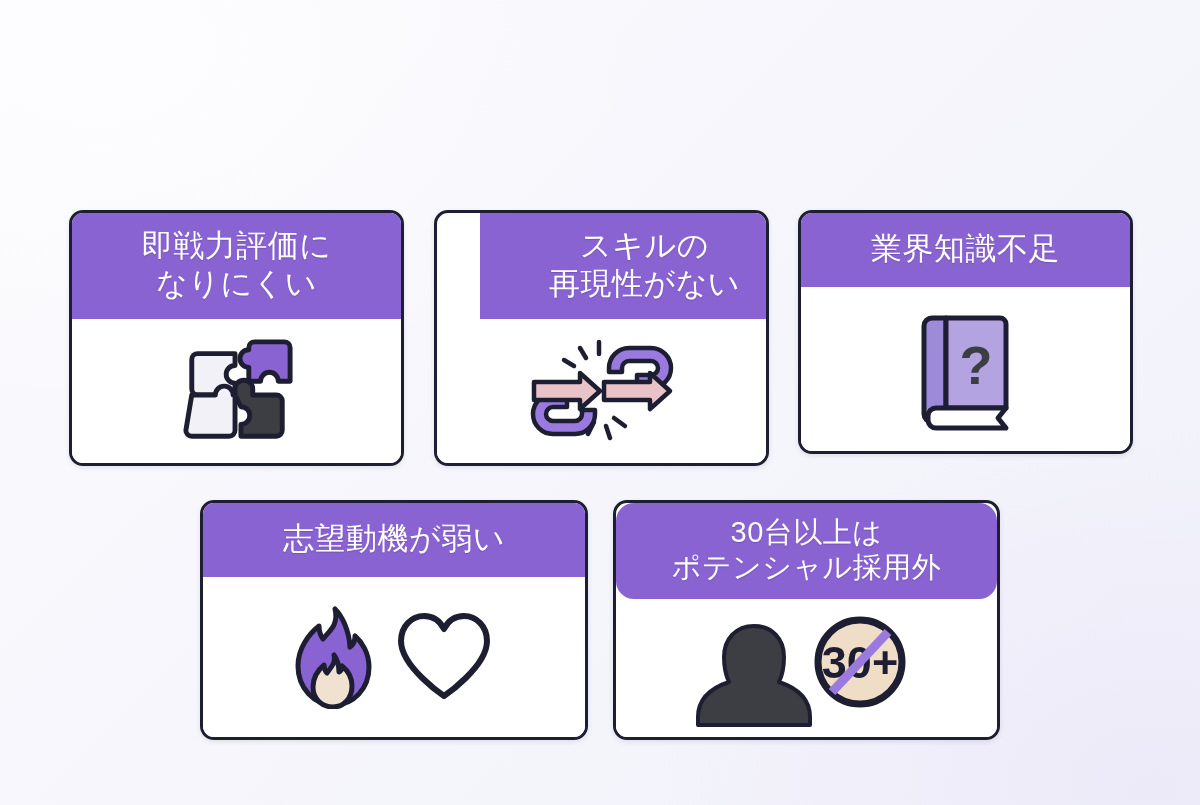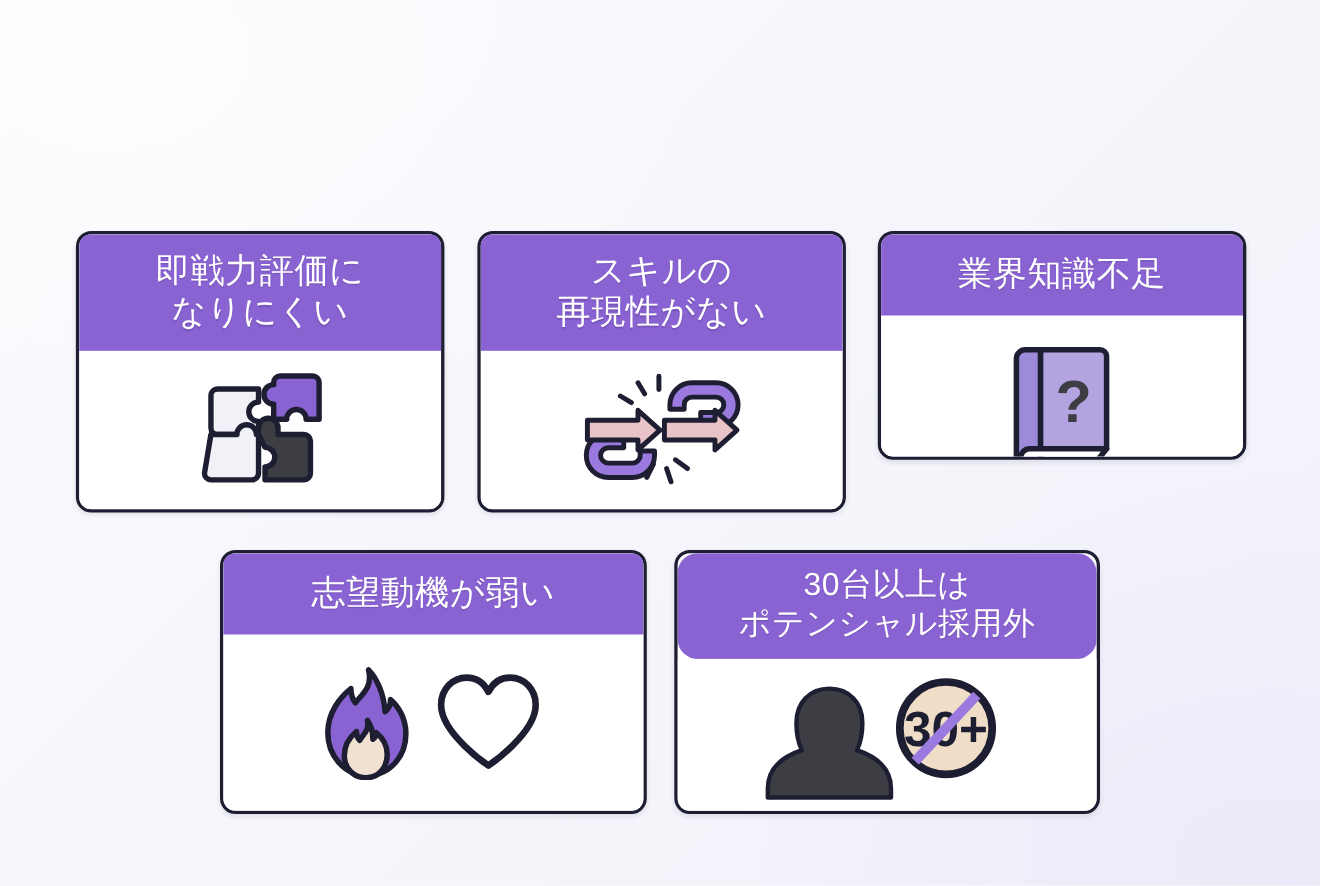--- a/index.html
+++ b/index.html
@@ -66,24 +66,24 @@
     justify-content: center;
     gap: 10px;
   }
 
   
   #card-1 { left: 69px;  top: 210px; width: 335px; height: 256px; }
   #card-1 .card-header { height: 106px; font-size: 31px; }
   #card-1 .card-body   { height: 144px; }
 
   #card-2 { left: 434px; top: 210px; width: 335px; height: 256px; }
-  #card-2 .card-header { height: 106px; font-size: 31px; }
+  #card-2 .card-header { height: 106px; font-size: 31px; margin-left: 43px; }
   #card-2 .card-body   { height: 144px; }
 
-  #card-3 { left: 798px; top: 210px; width: 335px; height: 208px; }
+  #card-3 { left: 798px; top: 210px; width: 335px; height: 244px; }
   #card-3 .card-header { height: 74px;  font-size: 31px; }
   #card-3 .card-body   { height: 176px; }
 
   
   #card-4 { left: 200px; top: 500px; width: 388px; height: 240px; }
   #card-4 .card-header { height: 74px;  font-size: 31px; }
   #card-4 .card-body   { height: 160px; }
 
   #card-5 { left: 613px; top: 500px; width: 387px; height: 240px; }
   #card-5 .card-header { height: 96px;  font-size: 29px; border-radius: 18px; }

